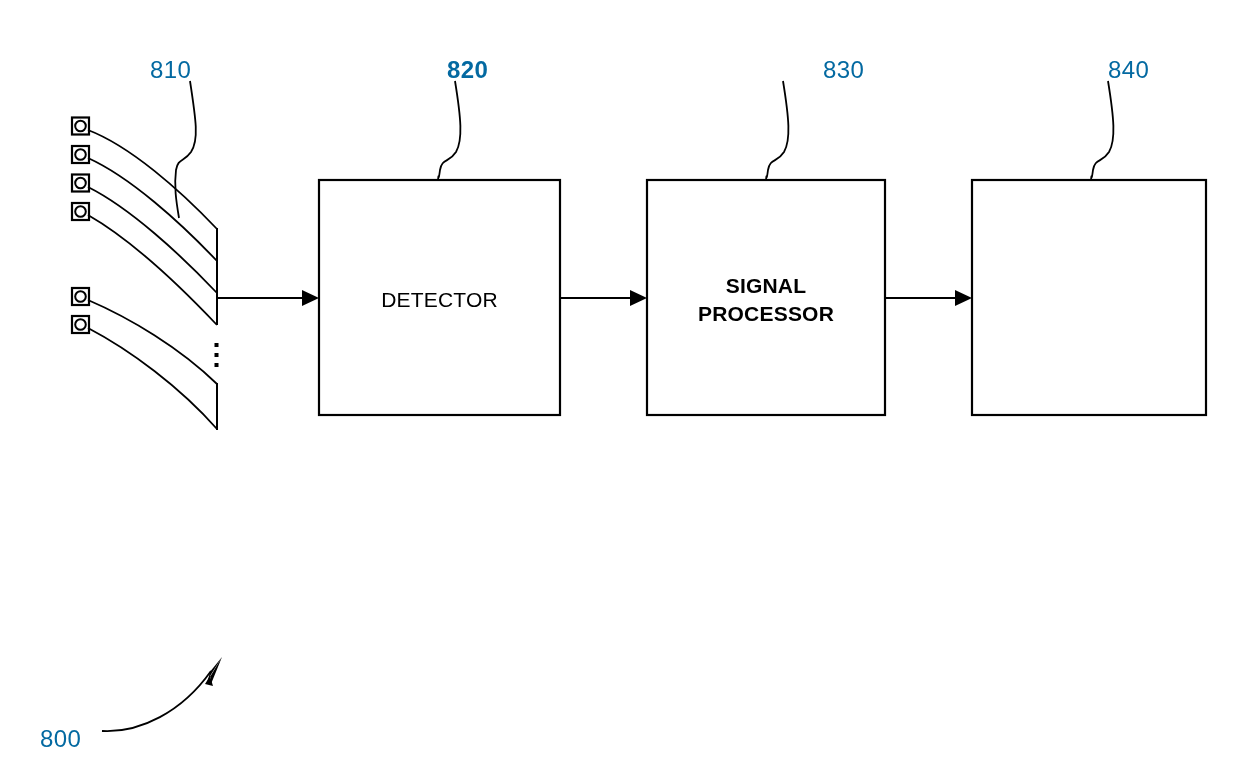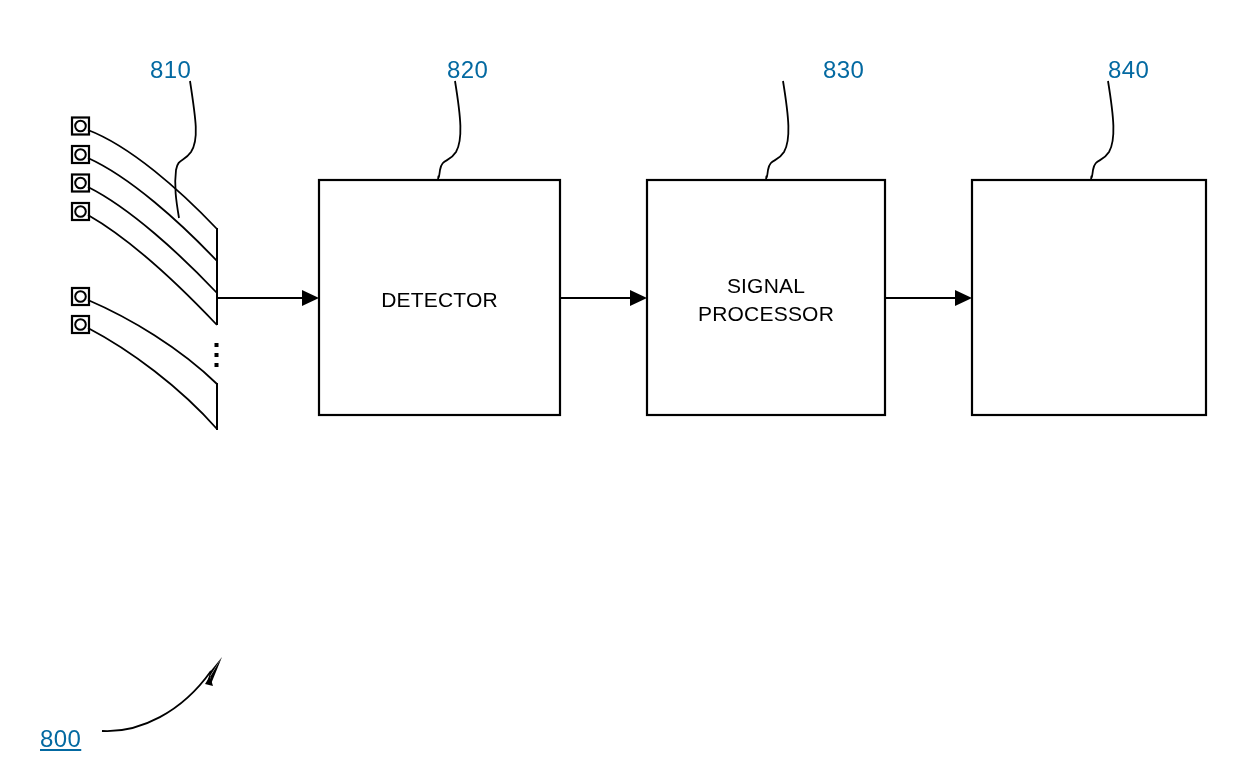--- a/index.html
+++ b/index.html
@@ -179,27 +179,27 @@
     <g>
       <path class="stroke-thin" d="M 102 731 C 140 733, 182 712, 211 671"></path>
       <polygon class="arrow-fill" points="207,682 222,657 211,684 210,673"></polygon>
       <polygon class="arrow-fill" points="222,657 205,684 213,686 209,673"></polygon>
     </g>
 
   </svg>
 
   <div class="box-label" style="left:319px; top:286px; width:241px;">DETECTOR</div>
 
-  <div class="box-label" style="left:647px; top:272px; width:238px;">SIGNAL
+  <div class="box-label" style="left:647px; top:272px; width:238px;font-weight:bold;">SIGNAL
 PROCESSOR</div>
 
 
-  <div class="ref-label" style="left:40px; top:726px;text-decoration:underline;">800</div>
+  <div class="ref-label" style="left:40px; top:726px;">800</div>
 
   <div class="ref-label" style="left:150px; top:57px;">810</div>
 
-  <div class="ref-label" style="left:447px; top:57px;">820</div>
+  <div class="ref-label" style="left:447px; top:57px;font-weight:bold;">820</div>
 
   <div class="ref-label" style="left:775px; top:57px;margin-left:48px;">830</div>
 
   <div class="ref-label" style="left:1100px; top:57px;margin-left:8px;">840</div>
 
 </div>
 
 </body></html>

